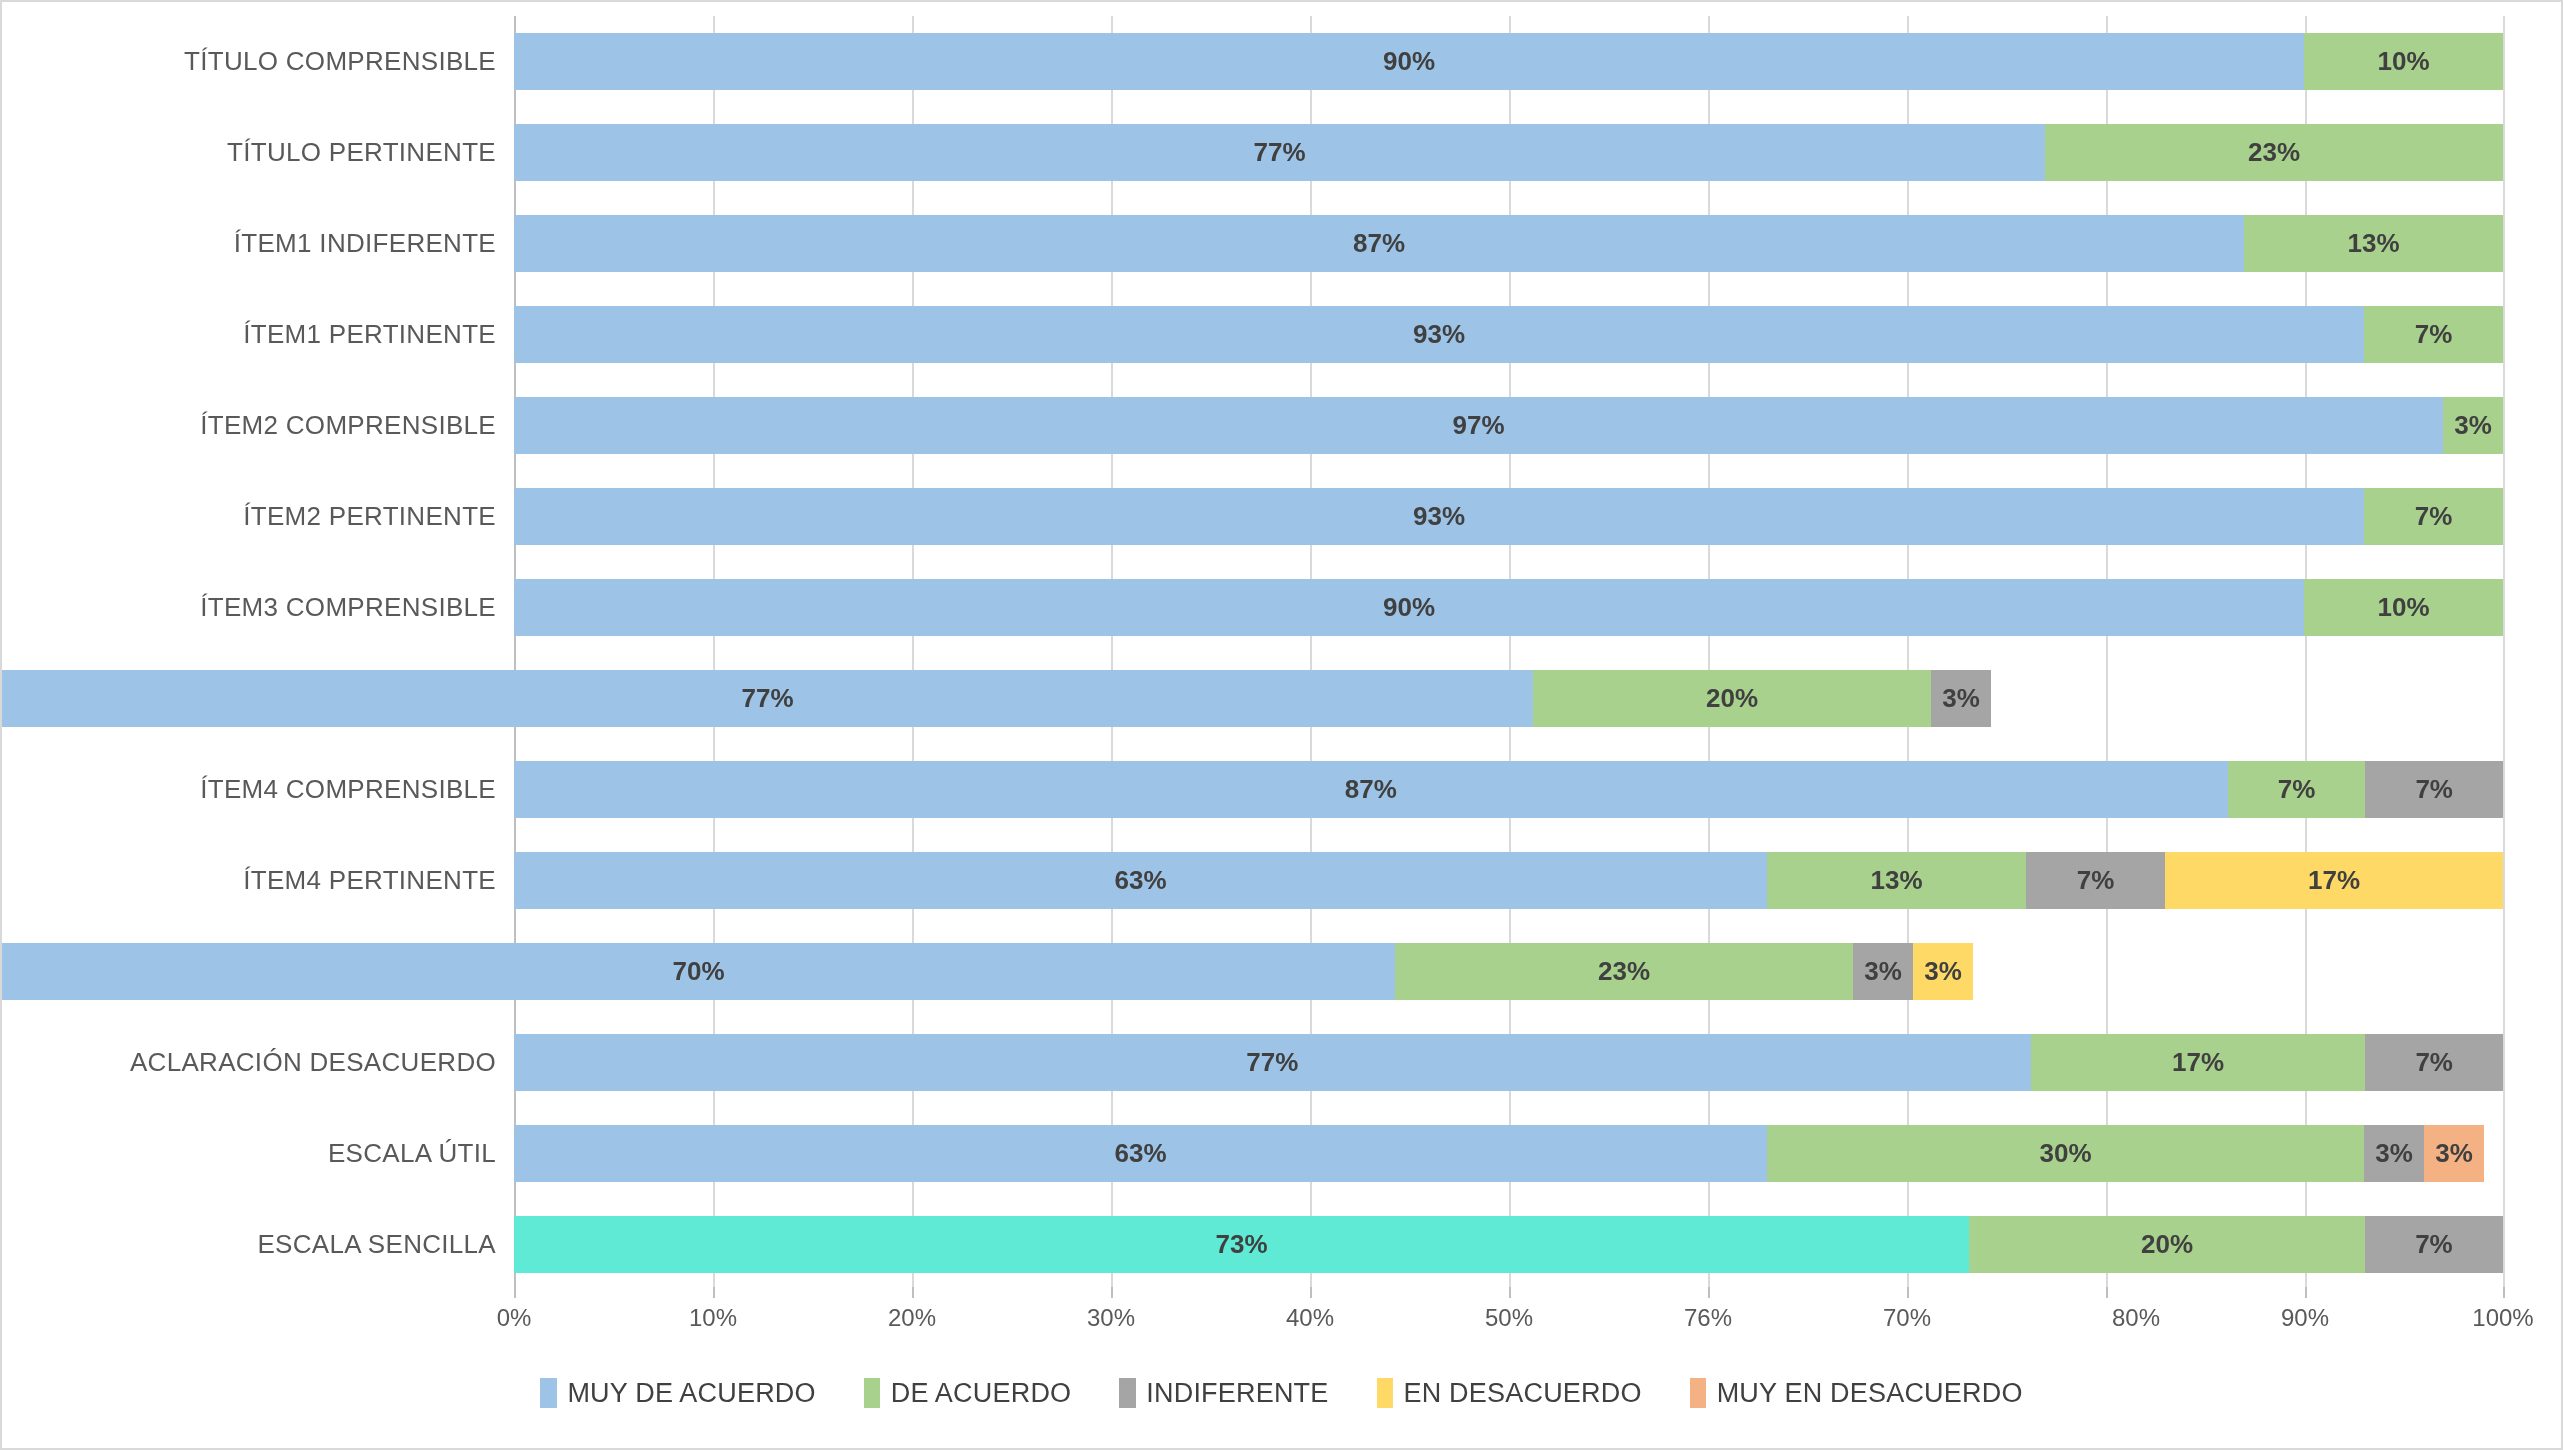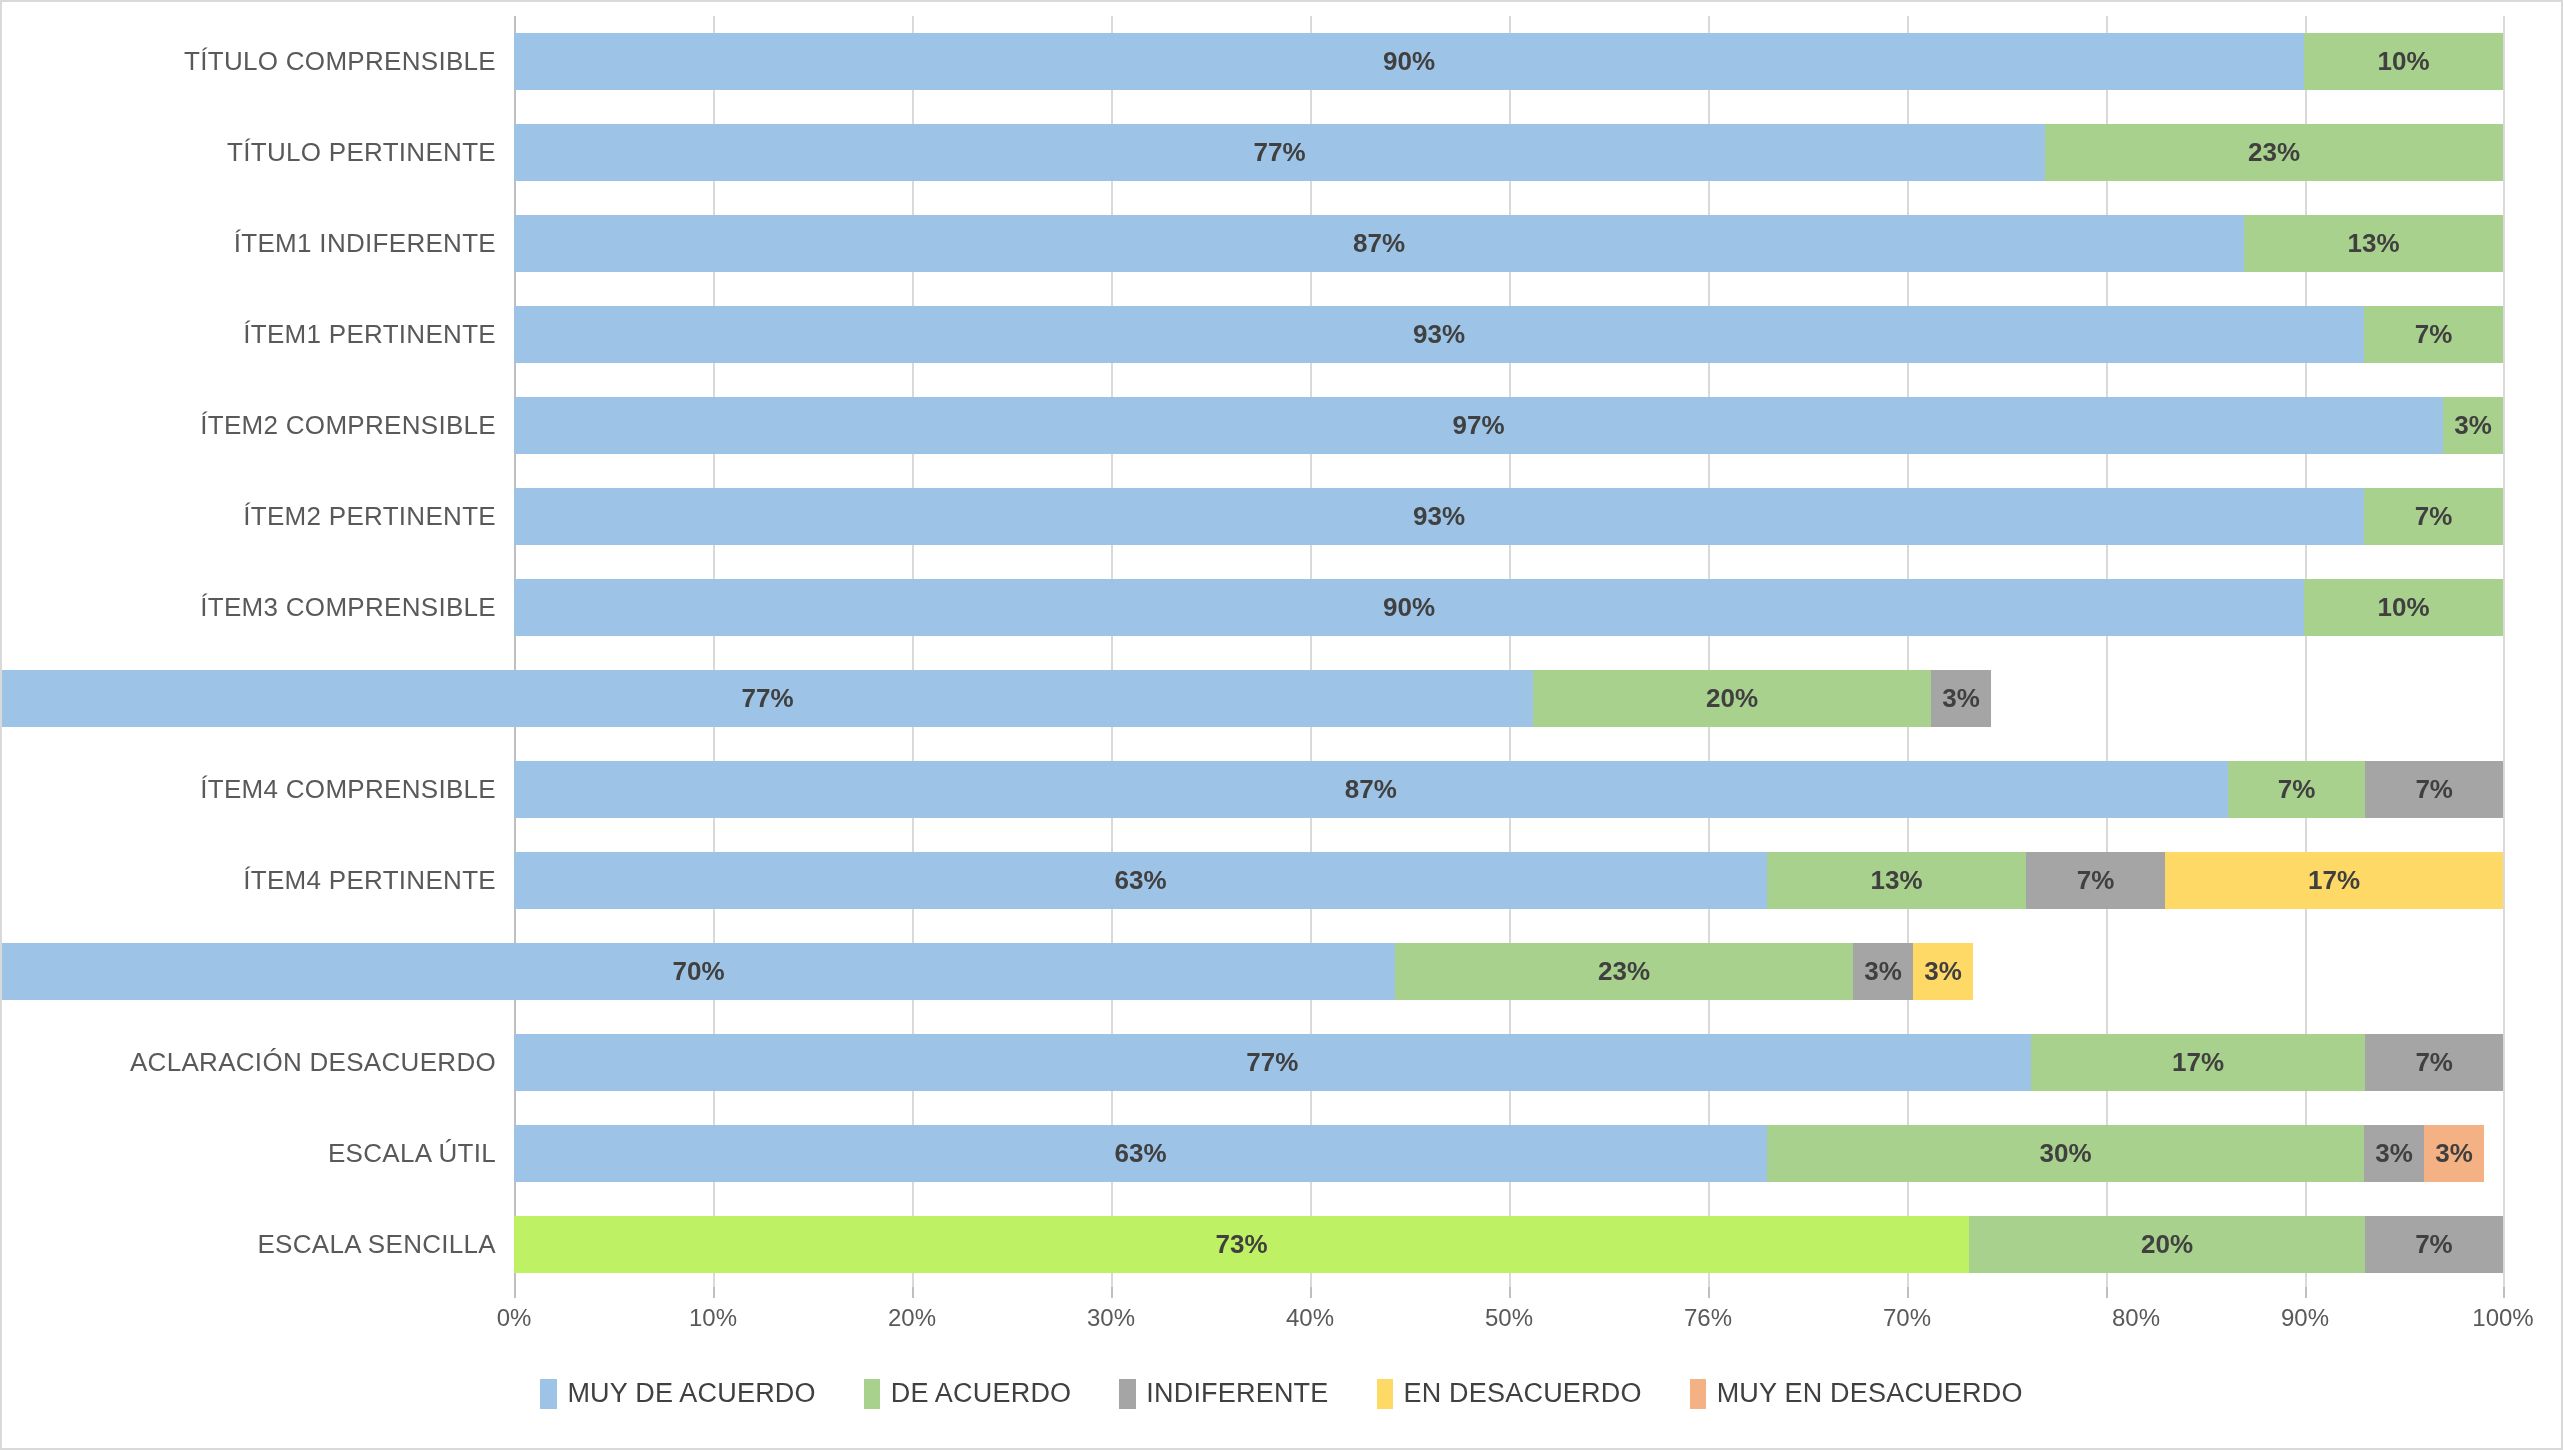--- a/index.html
+++ b/index.html
@@ -124,21 +124,20 @@
     left: 0;
     top: 1376px;
     width: 2559px;
     display: flex;
     justify-content: center;
     align-items: center;
     gap: 48px;
   }
   .legend-item {
     display: flex;
-    align-items: center;
     gap: 10.5px;
   }
   .legend-swatch {
     width: 16.5px;
     height: 30px;
     flex: 0 0 16.5px;
   }
   .legend-text {
     font-size: 27px;
     color: #404040;
@@ -260,21 +259,21 @@
           <div class="bar-track">
             <div class="seg" style="width: 1253px; background: rgb(157, 195, 230);">63%</div>
             <div class="seg" style="width: 597px; background: rgb(169, 209, 142);">30%</div>
             <div class="seg" style="width: 60px; background: rgb(165, 165, 165);">3%</div>
             <div class="seg" style="width: 60px; background: rgb(244, 177, 131);">3%</div>
           </div>
         </div>
         <div class="chart-row">
           <div class="cat-label">ESCALA SENCILLA</div>
           <div class="bar-track">
-            <div class="seg" style="width: 1464px; background: #bef264;">73%</div>
+            <div class="seg" style="width: 1464px; background: #5eead4;">73%</div>
             <div class="seg" style="width: 398px; background: rgb(169, 209, 142);">20%</div>
             <div class="seg" style="width: 139px; background: rgb(165, 165, 165);">7%</div>
           </div>
         </div>
       </div>
   </div>
 
   <div id="x-axis">
       <div class="x-tick" style="left: 0px;"></div>
       <div class="x-tick-label" style="left: 0px;">0%</div>

